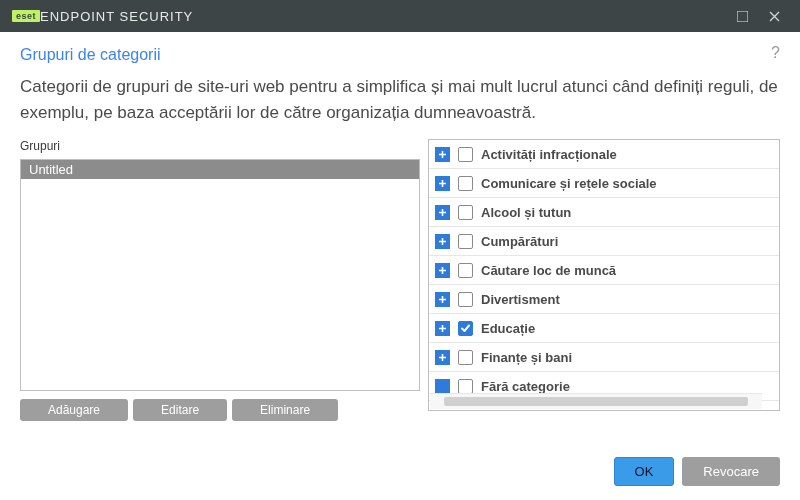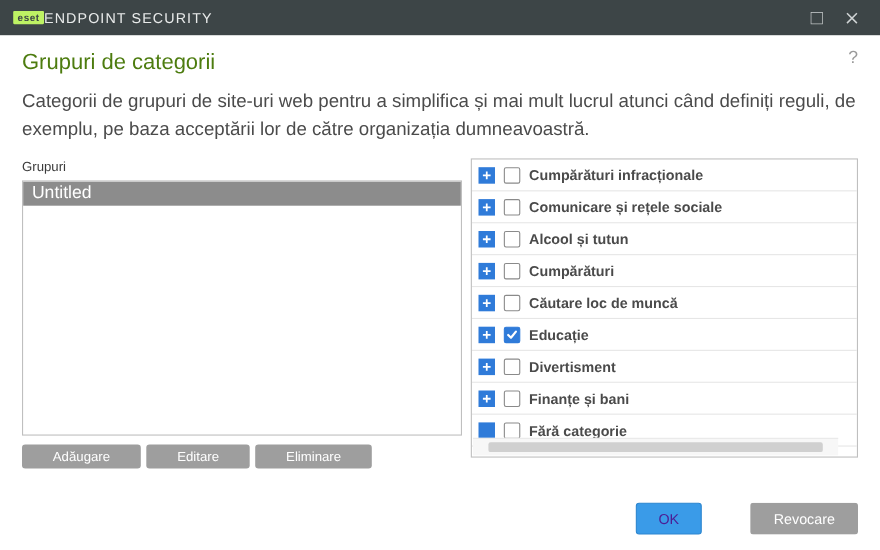--- a/index.html
+++ b/index.html
@@ -8,53 +8,53 @@
 
   
   .titlebar { background:#3d4547; height:32px; display:flex; align-items:center; padding:0 10px 0 12px; color:#fff; }
   .brand-box { background:#bef264; color:#3d4547; font-size:9px; font-weight:700; padding:1px 4px; border-radius:1px; letter-spacing:0.5px; margin-right:0; }
   .brand-text { font-size:13px; letter-spacing:1px; font-weight:400; color:#e8eaea; }
   .spacer { flex:1; }
   .win-btn { width:32px; height:32px; display:flex; align-items:center; justify-content:center; color:#cfd3d4; font-size:13px; cursor:pointer; }
   .win-btn svg { display:block; }
 
   .content { padding:14px 20px 0 20px; }
-  h1 { font-size:20px; font-weight:400; color:#4d7c0f; margin:0 0 10px 0; }
+  h1 { font-size:16px; font-weight:400; color:#3b82f6; margin:0 0 10px 0; }
   .help { position:absolute; top:44px; right:20px; color:#9a9a9a; font-size:16px; cursor:pointer; }
   .desc { font-size:17px; color:#4b4b4b; line-height:1.5; margin-bottom:14px; }
 
   .cols { display:flex; gap:8px; }
   .left { width:400px; }
   .right { flex:1; }
 
   .lbl { font-size:12px; color:#3a3a3a; margin-bottom:6px; }
   .listbox { border:1px solid #bfbfbf; height:232px; background:#fff; overflow:auto; }
-  .listbox .item { font-size:16px; padding:2px 8px; cursor:default; }
+  .listbox .item { font-size:13px; padding:2px 8px; cursor:default; }
   .listbox .item.selected { background:#8c8c8c; color:#fff; }
 
   .btnrow { margin-top:8px; display:flex; gap:5px; }
   .greybtn { background:#9e9e9e; color:#fff; font-size:12px; padding:4px 28px; border:none; border-radius:3px; cursor:pointer; }
 
   .catbox { border:1px solid #bfbfbf; height:272px; background:#fff; position:relative; overflow:hidden; }
   .cat-scroll { position:absolute; inset:0; overflow-y:scroll; }
   .cat-row { display:flex; align-items:center; height:29px; border-bottom:1px solid #e6e6e6; padding:0 8px 0 6px; gap:8px; font-size:13px; font-weight:600; color:#4a4a4a; cursor:default; }
   .exp { width:15px; height:15px; background:#2f7bd9; display:flex; align-items:center; justify-content:center; cursor:pointer; flex-shrink:0; }
   .exp svg { display:block; }
   .chk { width:15px; height:15px; border:1.5px solid #8a8a8a; border-radius:2px; background:#fff; display:flex; align-items:center; justify-content:center; cursor:pointer; flex-shrink:0; }
   .chk.checked { background:#2f7bd9; border-color:#2f7bd9; }
   .chk.checked svg { display:block; }
   .chk svg { display:none; }
   .cat-label { flex:1; }
   .hscroll { position:absolute; bottom:1px; left:1px; right:17px; height:16px; background:#f7f7f7; border-top:1px solid #e8e8e8; }
   .hscroll .thumb { position:absolute; left:14px; right:14px; top:3px; bottom:3px; background:#d0d0d0; border-radius:2px; }
 
   .footer { position:absolute; bottom:14px; right:20px; display:flex; gap:8px; }
   .btn { font-size:13px; padding:6px 20px; border-radius:3px; border:1px solid transparent; cursor:pointer; }
-  .btn.primary { background:#3a9be8; color:#4c1d95; border-color:#2d86cf; }
-  .btn.secondary { background:#9e9e9e; color:#fff;margin-left:36px; }
+  .btn.primary { background:#3a9be8; color:#0f172a; border-color:#2d86cf; }
+  .btn.secondary { background:#9e9e9e; color:#fff; }
 
   
   .cat-scroll::-webkit-scrollbar { width:16px; }
   .cat-scroll::-webkit-scrollbar-track { background:#f4f4f4; }
   .cat-scroll::-webkit-scrollbar-thumb { background:#cfcfcf; border:3px solid #f4f4f4; border-radius:8px; }
 </style>
 </head>
 <body>
 
 <div class="titlebar">
@@ -94,21 +94,21 @@
     <div class="right">
       <div class="catbox">
         <div class="cat-scroll" id="cat-scroll">
             <div class="cat-row">
               <span class="exp">
                 <svg width="9" height="9" viewBox="0 0 9 9">
                   <path d="M4.5 1 V8 M1 4.5 H8" stroke="#fff" stroke-width="1.6"></path>
                 </svg>
               </span>
               <span class="chk"></span>
-              <span class="cat-label">Cumpărături infracționale</span>
+              <span class="cat-label">Activități infracționale</span>
             </div>
             <div class="cat-row">
               <span class="exp">
                 <svg width="9" height="9" viewBox="0 0 9 9">
                   <path d="M4.5 1 V8 M1 4.5 H8" stroke="#fff" stroke-width="1.6"></path>
                 </svg>
               </span>
               <span class="chk"></span>
               <span class="cat-label">Comunicare și rețele sociale</span>
             </div>
@@ -138,35 +138,35 @@
               </span>
               <span class="chk"></span>
               <span class="cat-label">Căutare loc de muncă</span>
             </div>
             <div class="cat-row">
               <span class="exp">
                 <svg width="9" height="9" viewBox="0 0 9 9">
                   <path d="M4.5 1 V8 M1 4.5 H8" stroke="#fff" stroke-width="1.6"></path>
                 </svg>
               </span>
-              <span class="chk checked">
-                <svg width="11" height="11" viewBox="0 0 11 11">
-                  <path d="M2 5.5 L4.5 8 L9 2.5" stroke="#fff" stroke-width="2" fill="none" stroke-linecap="round" stroke-linejoin="round"></path>
-                </svg>
-              </span>
-              <span class="cat-label">Educație</span>
+              <span class="chk"></span>
+              <span class="cat-label">Divertisment</span>
             </div>
             <div class="cat-row">
               <span class="exp">
                 <svg width="9" height="9" viewBox="0 0 9 9">
                   <path d="M4.5 1 V8 M1 4.5 H8" stroke="#fff" stroke-width="1.6"></path>
                 </svg>
               </span>
-              <span class="chk"></span>
-              <span class="cat-label">Divertisment</span>
+              <span class="chk checked">
+                <svg width="11" height="11" viewBox="0 0 11 11">
+                  <path d="M2 5.5 L4.5 8 L9 2.5" stroke="#fff" stroke-width="2" fill="none" stroke-linecap="round" stroke-linejoin="round"></path>
+                </svg>
+              </span>
+              <span class="cat-label">Educație</span>
             </div>
             <div class="cat-row">
               <span class="exp">
                 <svg width="9" height="9" viewBox="0 0 9 9">
                   <path d="M4.5 1 V8 M1 4.5 H8" stroke="#fff" stroke-width="1.6"></path>
                 </svg>
               </span>
               <span class="chk"></span>
               <span class="cat-label">Finanțe și bani</span>
             </div>

